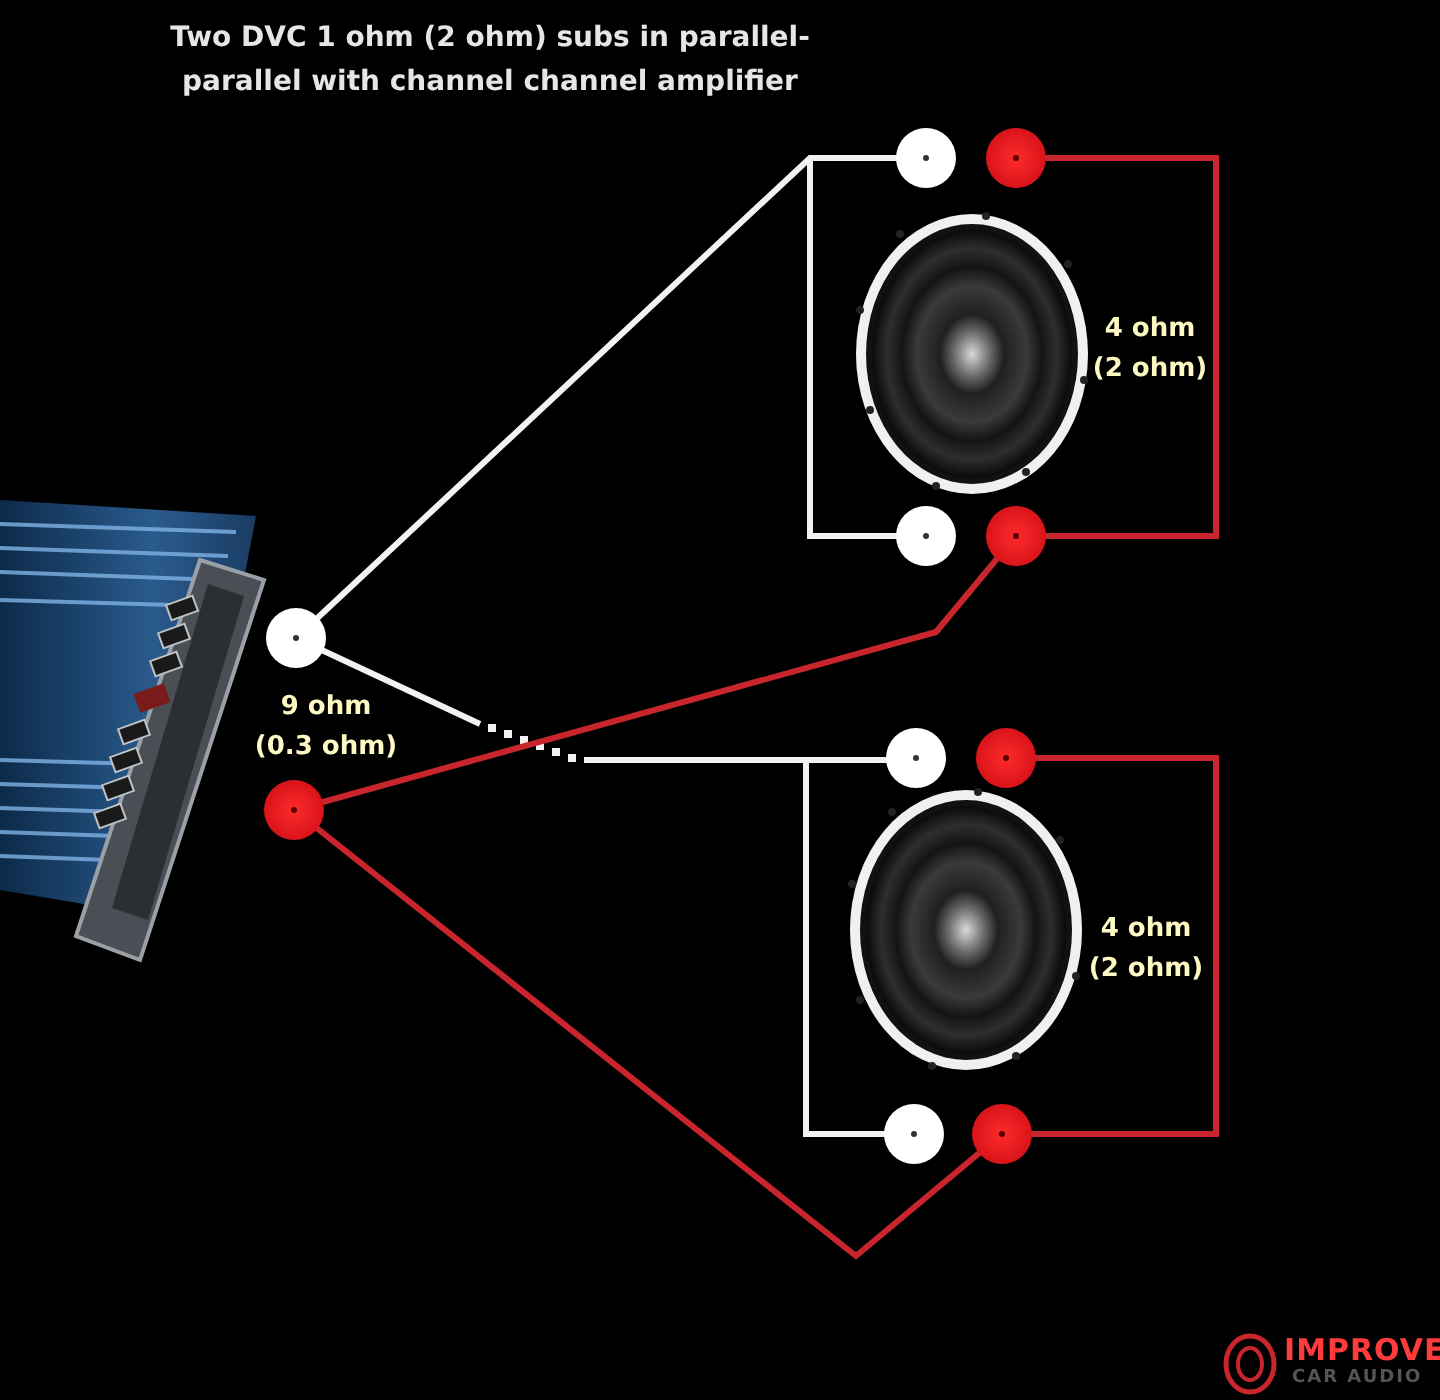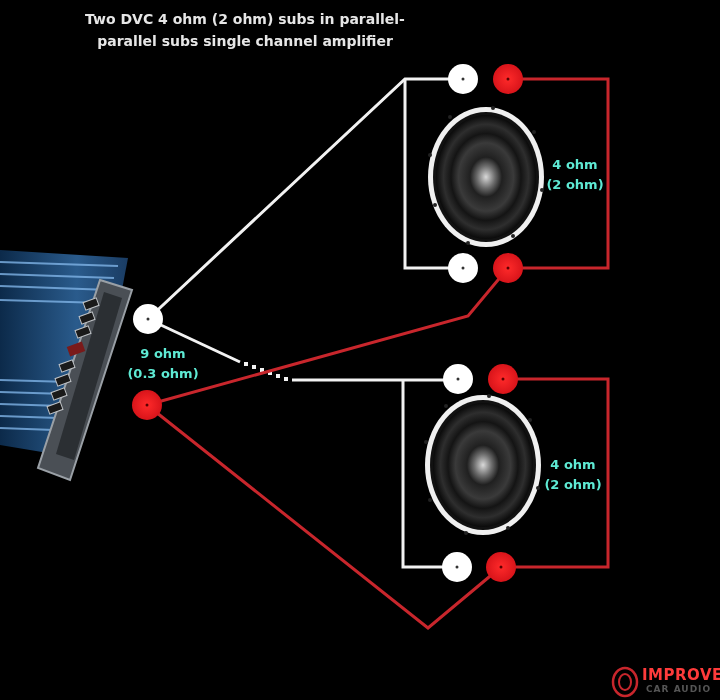--- a/index.html
+++ b/index.html
@@ -1,29 +1,29 @@
 <!DOCTYPE html>
 <html><head>
 <meta charset="utf-8">
 <style>
   html, body { margin:0; padding:0; background:#000; }
   body { width:720px; height:700px; position:relative; overflow:hidden; font-family:"DejaVu Sans", sans-serif; }
   .title { position:absolute; left:0; top:8px; width:490px; text-align:center; color:#e6e6e6; font-weight:bold; font-size:14px; line-height:22px; }
-  .label { position:absolute; color:#5eead4; font-weight:bold; font-size:13px; line-height:20px; text-align:center; }
+  .label { position:absolute; color:#fef9c3; font-weight:bold; font-size:13px; line-height:20px; text-align:center; }
   svg.diagram { position:absolute; left:0; top:0; }
   .logo { position:absolute; left:608px; top:662px; width:112px; height:38px; }
   .logo-main { position:absolute; left:34px; top:4px; color:#ff3b3b; font-weight:bold; font-size:15px; letter-spacing:0.5px; }
   .logo-sub { position:absolute; left:38px; top:22px; color:#555; font-size:9px; font-weight:bold; letter-spacing:1px;text-align:center; }
 </style>
 </head>
 <body>
 
 <div class="title">
-  <div>Two DVC 4 ohm (2 ohm) subs in parallel-</div>
-  <div>parallel subs single channel amplifier</div>
+  <div>Two DVC 1 ohm (2 ohm) subs in parallel-</div>
+  <div>parallel with channel channel amplifier</div>
 </div>
 
 <svg class="diagram" width="720" height="700" viewBox="0 0 720 700">
   <defs>
     <linearGradient id="ampBody" x1="0" y1="0" x2="1" y2="0">
       <stop offset="0" stop-color="#0c2a4a"></stop>
       <stop offset="0.6" stop-color="#2a5b8c"></stop>
       <stop offset="1" stop-color="#1a3c63"></stop>
     </linearGradient>
     <radialGradient id="cone" cx="0.5" cy="0.5" r="0.5">

